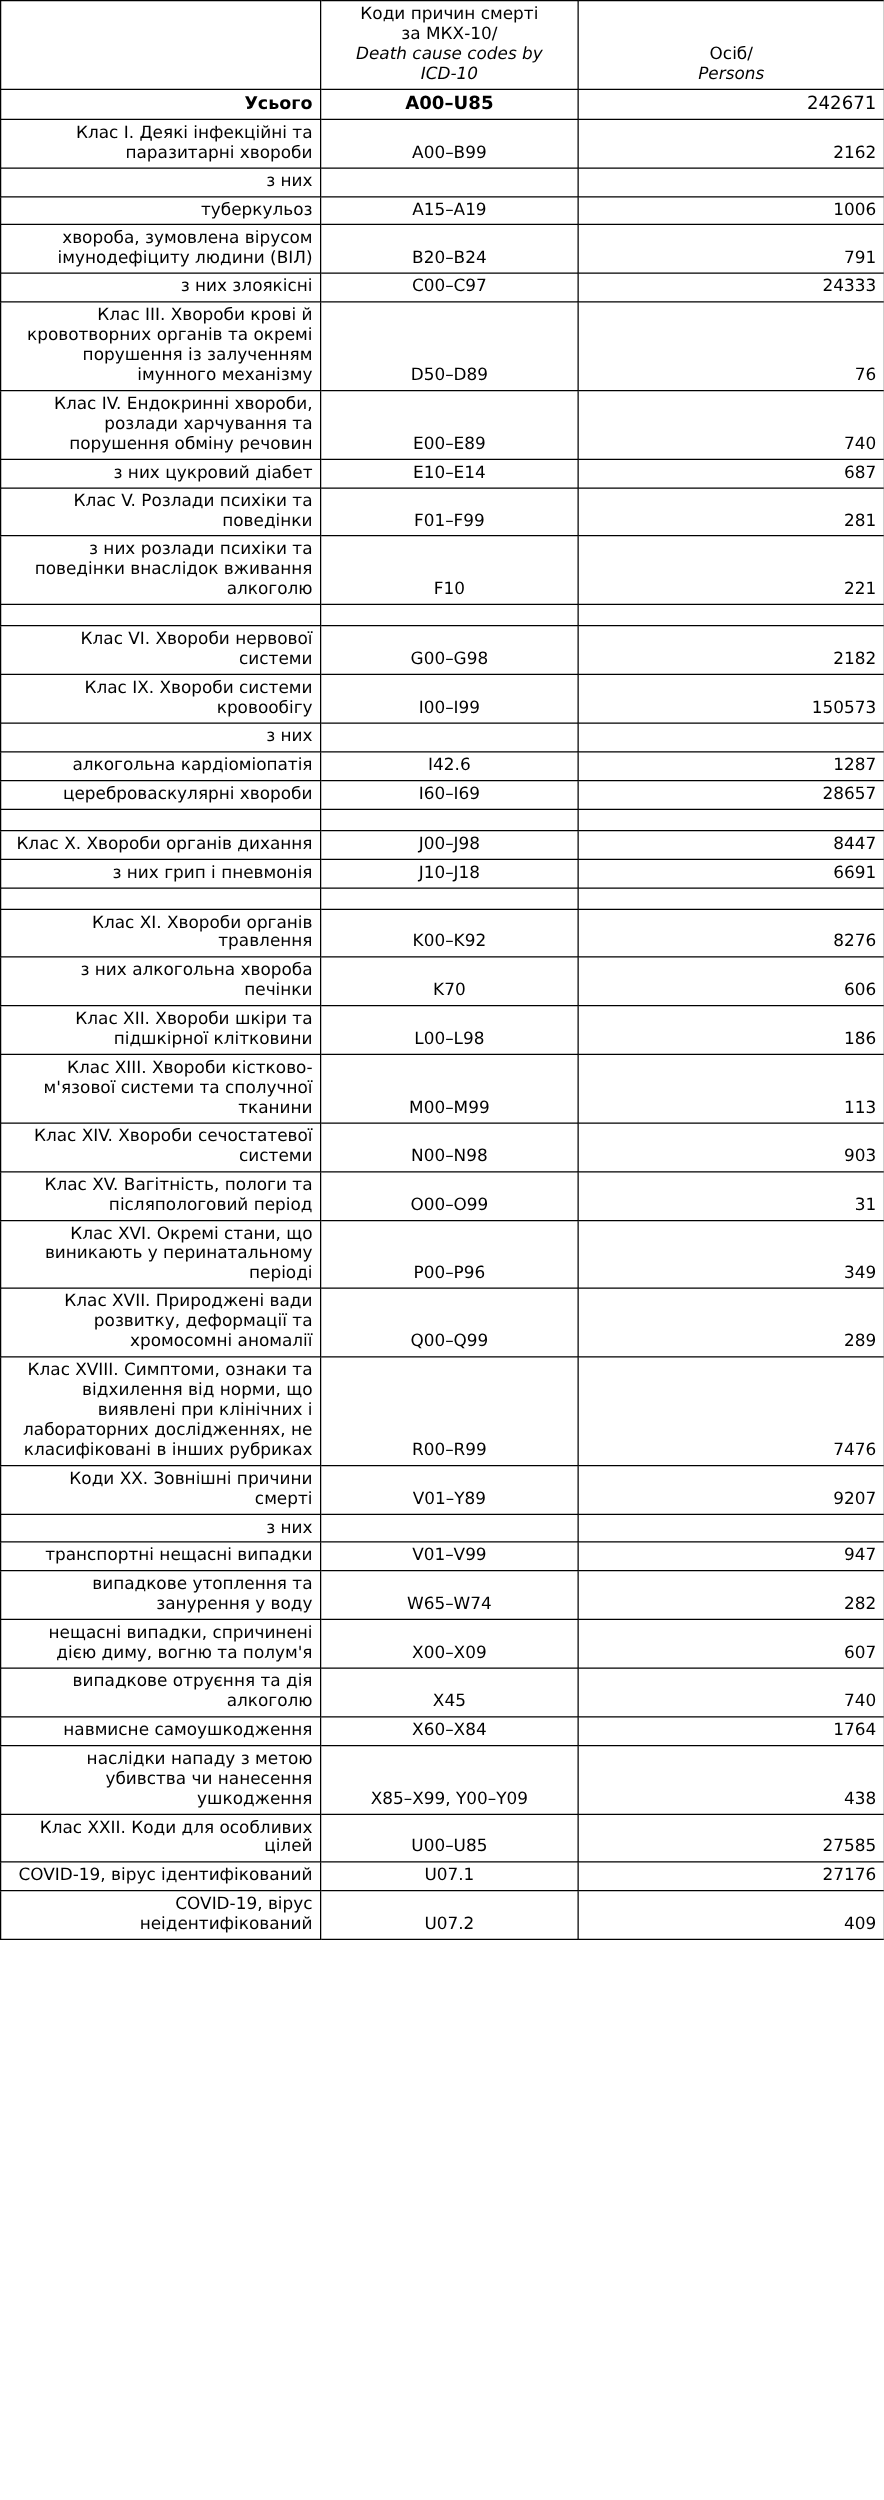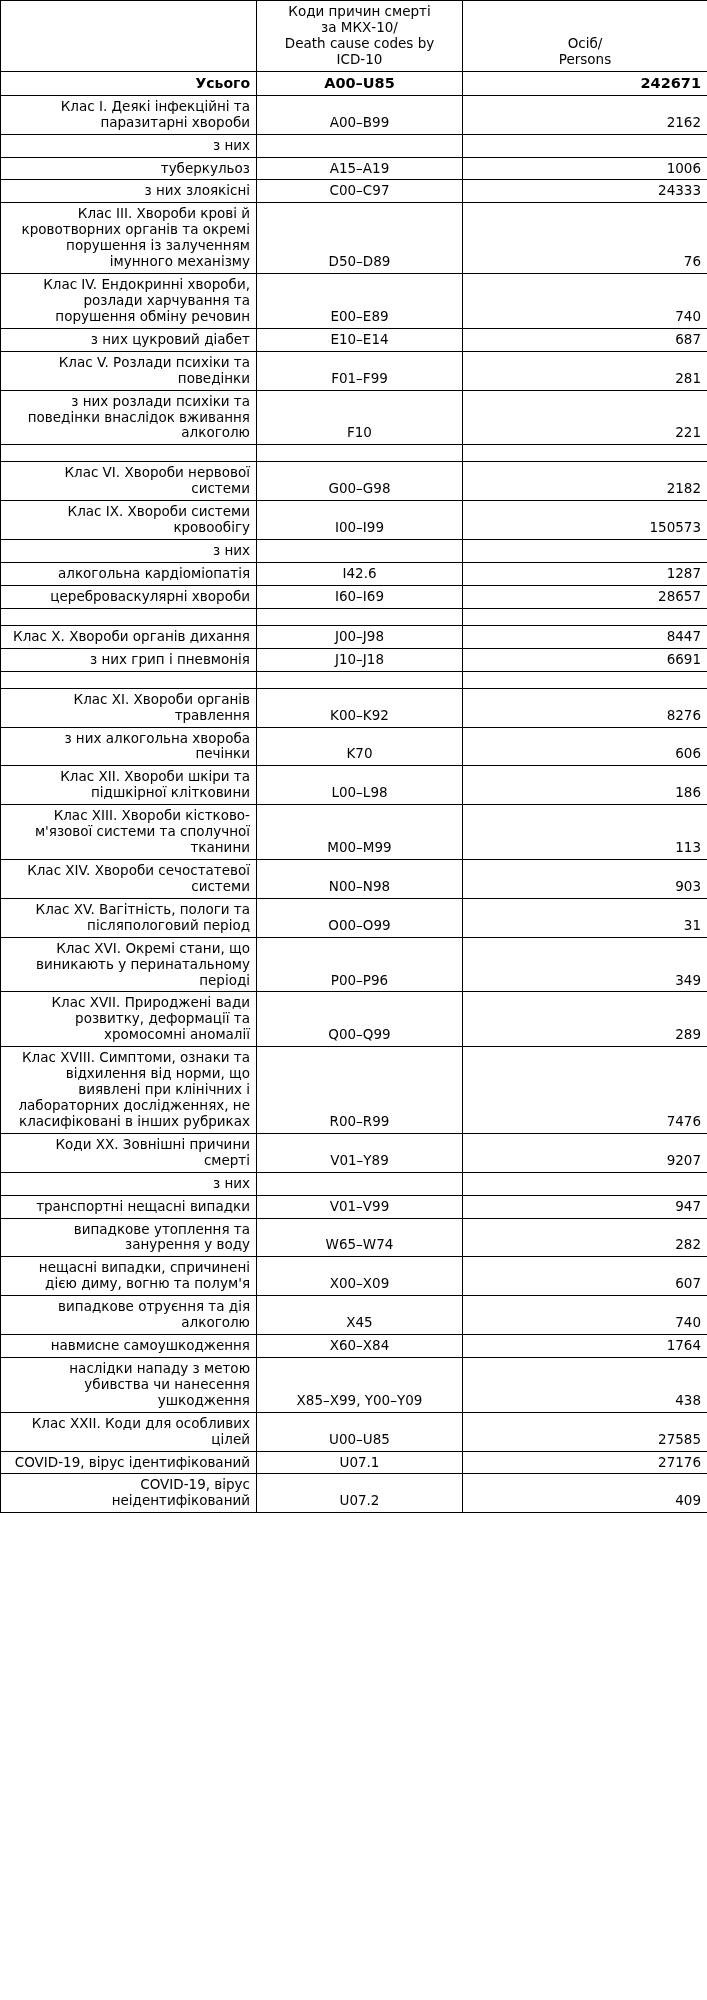--- a/index.html
+++ b/index.html
@@ -33,30 +33,30 @@
   col.c-code  { width: 206px; }
   col.c-val   { width: 245px; }
 
   thead th {
     vertical-align: middle;
     text-align: center;
     font-weight: normal;
     padding: 6px 6px 8px 6px;
   }
   .hdr-line { display: block; }
-  .hdr-ital { }
+  .hdr-ital { font-style: italic; }
 
   td.label { text-align: right; }
   td.code  { text-align: center; vertical-align: bottom; }
   td.val   { text-align: right; vertical-align: bottom; font-size: 14px; }
 
   tr.total td { font-weight: bold; }
   tr.total td.label { font-weight: bold; font-size: 14px; }
   tr.total td.code  { font-weight: bold; font-size: 14.5px; }
-  tr.total td.val   { font-weight: bold; font-size: 14.5px; text-align: right; }
+  tr.total td.val   { font-weight: normal; font-size: 14.5px; text-align: right; }
 
   td.indent1 { padding-left: 16px; }
   td.blank { border: 1px solid #000000; }
   .spacer-row td { height: 10px; padding: 0; }
 </style>
 </head>
 <body>
 
 <div class="sheet">
   <table class="stat">
@@ -95,20 +95,25 @@
           <td class="label indent1">з них</td>
           <td class="code"></td>
           <td class="val"></td>
         </tr>
         <tr>
           <td class="label indent1">туберкульоз</td>
           <td class="code">A15–A19</td>
           <td class="val">1006</td>
         </tr>
         <tr>
+          <td class="label indent1">хвороба, зумовлена вірусом імунодефіциту людини (ВІЛ)</td>
+          <td class="code">B20–B24</td>
+          <td class="val">791</td>
+        </tr>
+        <tr>
           <td class="label indent1">з них злоякісні</td>
           <td class="code">C00–C97</td>
           <td class="val">24333</td>
         </tr>
         <tr>
           <td class="label">Клас III. Хвороби крові й кровотворних органів та окремі порушення із залученням імунного механізму</td>
           <td class="code">D50–D89</td>
           <td class="val">76</td>
         </tr>
         <tr>

